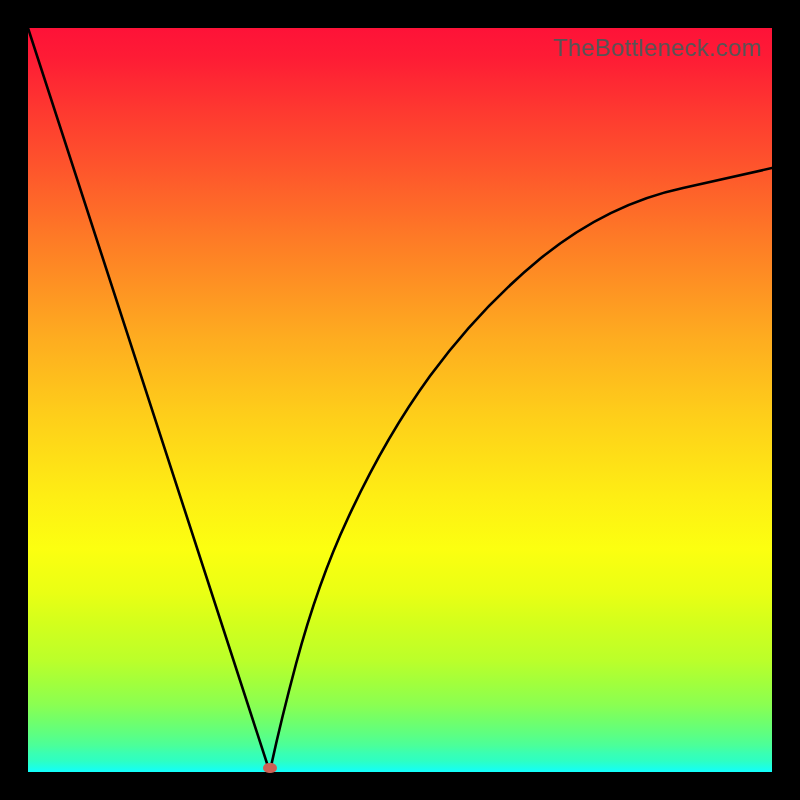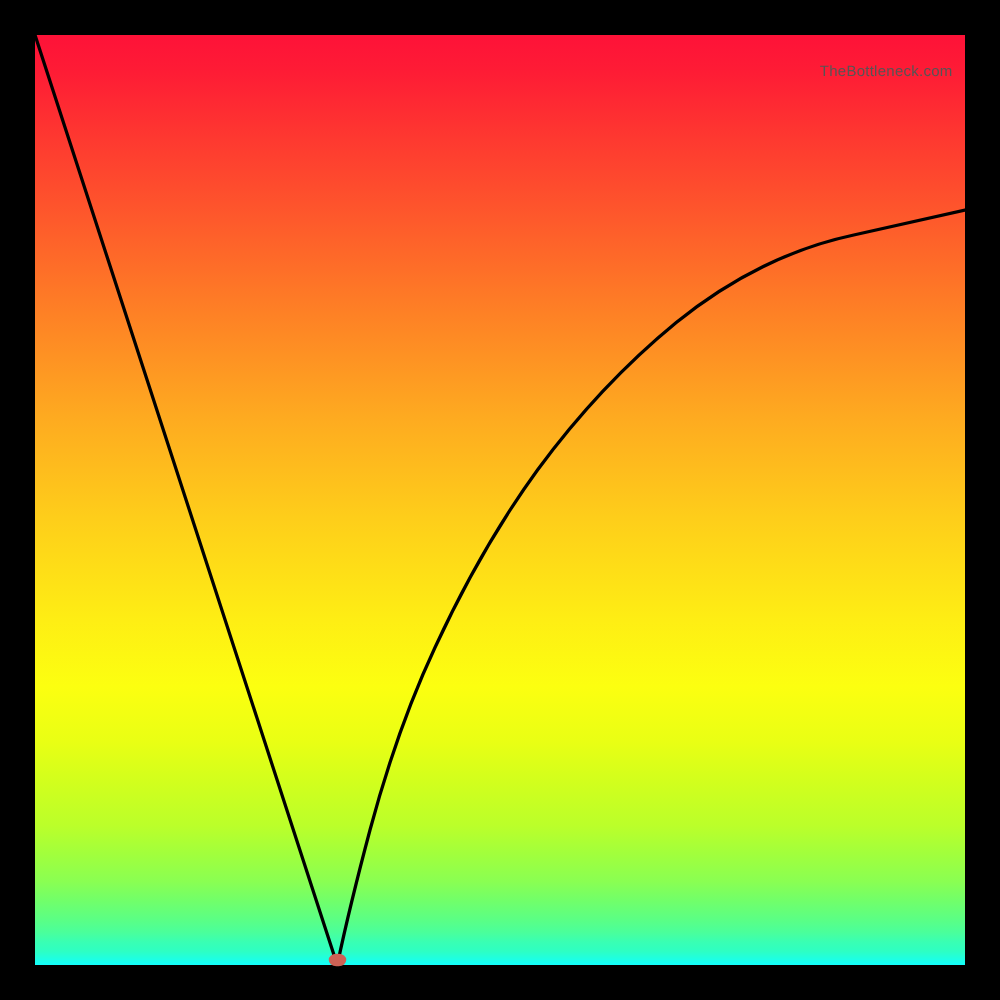--- a/index.html
+++ b/index.html
@@ -42,24 +42,24 @@
       #5cff83 95%,
       #4aff9b 96.5%,
       #39ffb3 97.5%,
       #2effc2 98.5%,
       #1fffe0 99.3%,
       #12fffd 100%
     );
   }
   .attribution {
     position: absolute;
-    top: 22px;
+    top: 6px;
     right: 10px;
     color: #555;
-    font-size: 12px;
+    font-size: 24px;
     font-weight: 500;
     letter-spacing: 0.2px;
     user-select: none;
   }
   svg.curve {
     position: absolute;
     inset: 0;
     width: 100%;
     height: 100%;
   }

